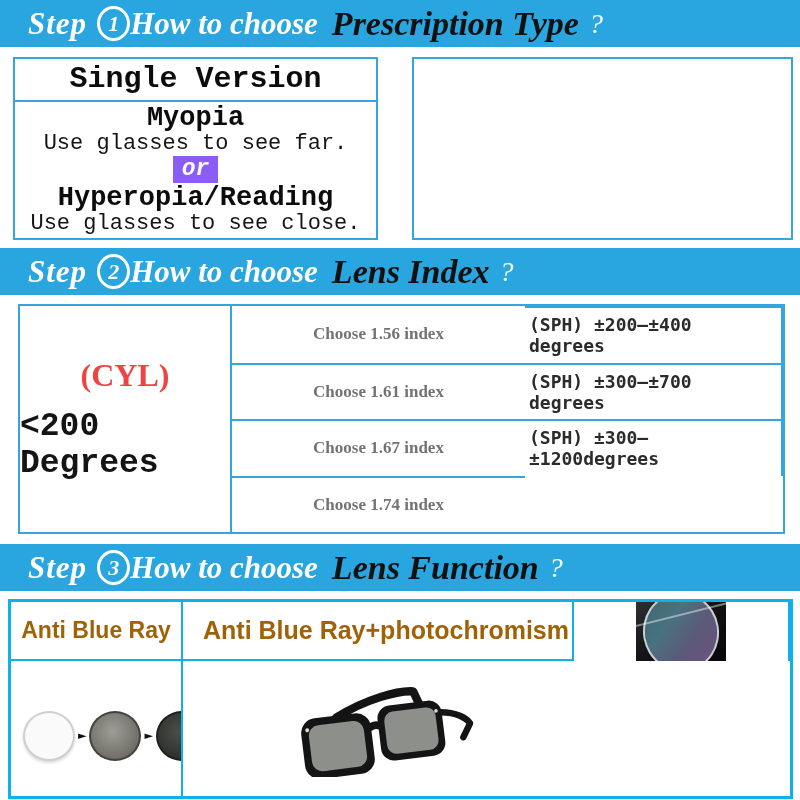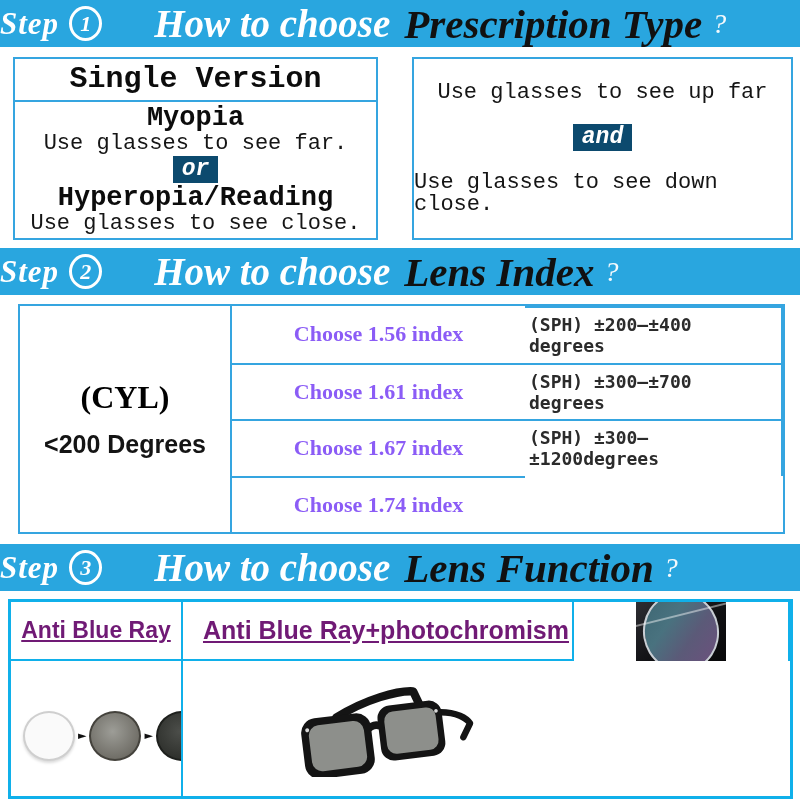--- a/index.html
+++ b/index.html
@@ -5,82 +5,82 @@
   * { margin:0; padding:0; box-sizing:border-box; }
   html,body { background:#ffffff; }
   #page {
     width:800px; height:800px; background:#ffffff; overflow:hidden;
     font-family:"Liberation Serif", serif; position:relative;
   }
 
   
   .banner {
     height:47px; background:#29a6df; display:flex; align-items:center;
-    color:#ffffff;
+    padding-left:28px; color:#ffffff;
     font-style:italic; font-weight:bold;
   }
   .step-word { font-size:31px; letter-spacing:1px; }
   .step-circle {
     width:33px; height:35px; border:3px solid #ffffff; border-radius:50%;
     display:inline-flex; align-items:center; justify-content:center;
     font-size:22px; margin-left:10px; flex:0 0 auto;
   }
-  .banner .lead  { font-size:39px; margin-left:52px; }
-  .banner .topic { font-size:41px; color:#111111; margin-left:14px; }
+  .banner .lead  { font-size:31px; }
+  .banner .topic { font-size:34px; color:#111111; margin-left:14px; }
   .banner .qmark { font-size:28px; color:#f4f9fc; margin-left:10px; font-weight:normal; }
 
   
   #pt-row { margin:10px 7px 8px 13px; height:183px; display:flex; gap:34px;font-family:Liberation Mono, monospace; }
   .pt-box { border:2px solid #35a5e0; background:#ffffff; display:flex; flex-direction:column; }
   #pt-single { width:365px; }
   #pt-progressive { flex:1; }
   .pt-title {
     height:43px; border-bottom:2px solid #35a5e0; text-align:center;
     font-size:30px; font-weight:bold; color:#0c0c0c; line-height:41px;
   }
   .pt-body { flex:1; display:flex; flex-direction:column; align-items:center; justify-content:space-evenly; padding:2px 0; }
   .pt-strong { font-size:27px; font-weight:bold; color:#0c0c0c; line-height:1.0; }
   .pt-desc   { font-size:22px; color:#151515; line-height:1.0; }
   .red-tag {
-    display:inline-block; background:#0c4a6e; color:#ffffff;
+    display:inline-block; background:#8b5cf6; color:#ffffff;
     font-style:italic; font-weight:bold; font-size:23px;
     padding:0 9px; line-height:27px;
   }
 
   
   #li-table {
     margin:9px 15px 10px 18px; height:230px;
     border:2px solid #35a5e0; display:grid;
     grid-template-columns:212px 293px 1fr;
     grid-template-rows:repeat(4, 1fr);
     background:#ffffff;
   }
   #li-cyl {
     grid-row:1 / 5; border-right:2px solid #35a5e0;
     display:flex; flex-direction:column; align-items:center; justify-content:center;
   }
-  .cyl-label { font-size:32px; font-weight:bold; color:#000000; margin-bottom:14px; }
-  .cyl-value { font-family:Liberation Sans, sans-serif; font-size:25px; font-weight:bold; color:#141414; }
+  .cyl-label { font-size:32px; font-weight:bold; color:#ef4444; margin-bottom:14px; }
+  .cyl-value { font-family:Liberation Mono, monospace; font-size:33px; font-weight:bold; color:#141414; }
   .li-sph {
     border-right:2px solid #35a5e0; display:flex; align-items:center; justify-content:center;
     font-family:"DejaVu Sans Mono", monospace; font-size:18px; color:#2b2b2b; padding:0 4px;
   }
   .li-choice { display:flex; align-items:center; justify-content:center;
-    font-size:22px; font-weight:bold; color:#8b5cf6; }
+    font-size:17px; font-weight:bold; color:#737373; }
   .row-sep { border-top:2px solid #35a5e0;font-weight:bold; }
 
   
   #lf-box {
     margin:8px 7px 0 8px; height:200px; border:3px solid #10b0ea;
     display:grid; grid-template-columns:172px 391px 1fr; grid-template-rows:59px 1fr;
     background:#ffffff; font-family:"Liberation Sans", sans-serif;
   }
   .lf-head {
     display:flex; align-items:center; justify-content:center;
-    font-weight:bold; color:#701a75; border-bottom:2px solid #10b0ea;text-decoration:underline;
+    font-weight:bold; color:#a16207; border-bottom:2px solid #10b0ea;
   }
   .lf-head.c1 { font-size:23px; border-right:2px solid #10b0ea; }
   .lf-head.c2 { font-size:25px; border-right:2px solid #10b0ea;padding-left:17px; }
   .lf-head.c3 { font-size:24px; }
   .lf-cell { display:flex; align-items:center; justify-content:center; overflow:hidden; }
   .lf-cell.c1 { border-right:2px solid #10b0ea; }
   .lf-cell.c2 { border-right:2px solid #10b0ea; justify-content:flex-start; padding-left:12px; }
 
   
   .abr-photo {
@@ -160,25 +160,20 @@
       <div class="pt-title">Single Version</div>
       <div class="pt-body">
         <div class="pt-strong">Myopia</div>
         <div class="pt-desc">Use glasses to see far.</div>
         <div><span class="red-tag">or</span></div>
         <div class="pt-strong">Hyperopia/Reading</div>
         <div class="pt-desc">Use glasses to see close.</div>
       </div>
     </div>
     <div class="pt-box" id="pt-progressive">
-      <div class="pt-body">
-        <div class="pt-desc">Use glasses to see up far</div>
-        <div><span class="red-tag">and</span></div>
-        <div class="pt-desc">Use glasses to see down close.</div>
-      </div>
     </div>
   </div>
 
   <div class="banner">
     <span class="step-word">Step</span>
     <span class="step-circle">2</span>
     <span class="lead">How to choose</span>
     <span class="topic">Lens Index</span>
     <span class="qmark">?</span>
   </div>

